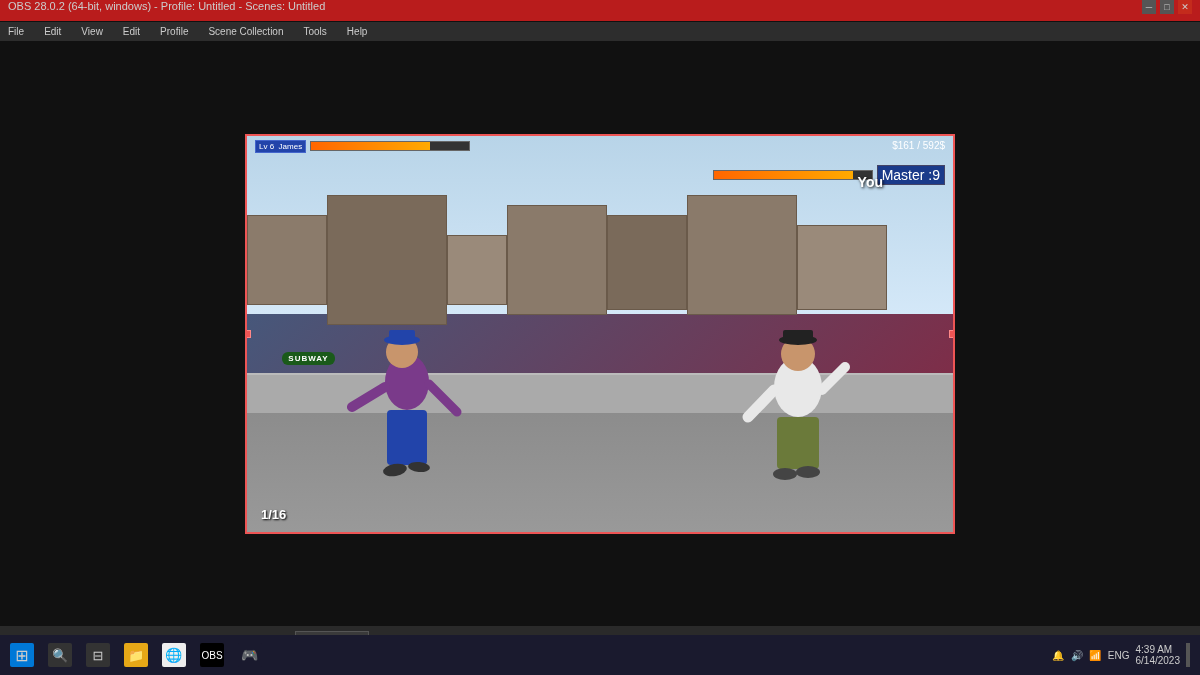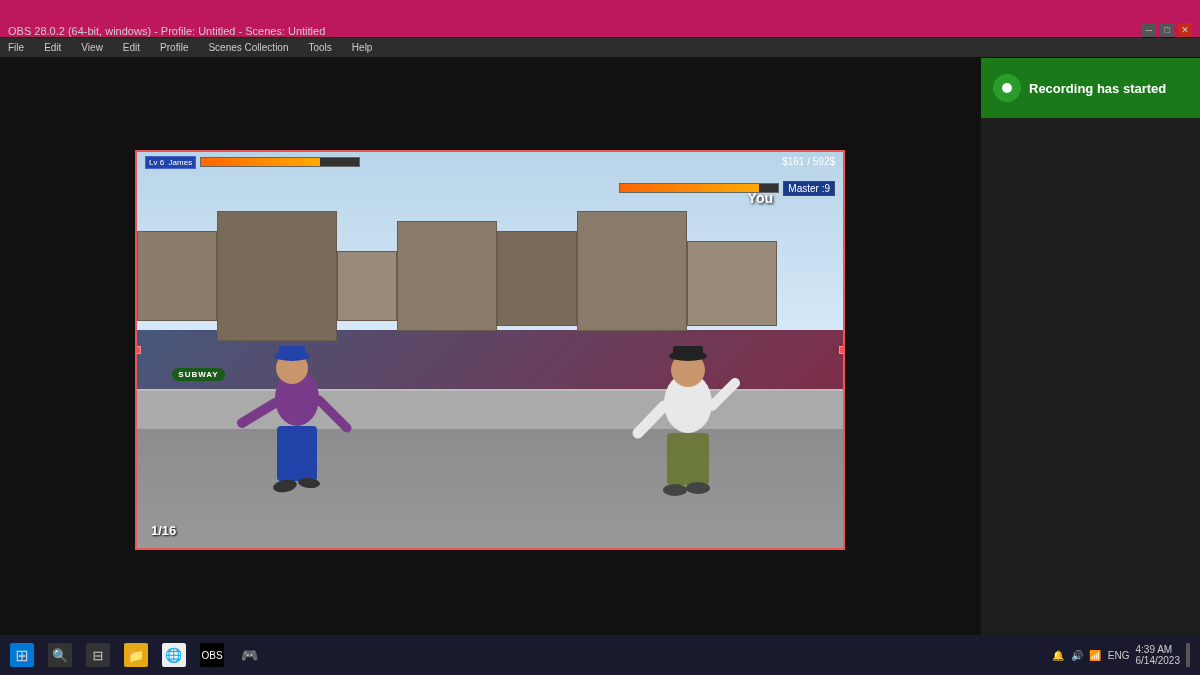--- a/index.html
+++ b/index.html
@@ -8,24 +8,24 @@
       height: 675px;
       background: #1a1a1a;
       font-family: 'Segoe UI', Arial, sans-serif;
       font-size: 11px;
       color: #ccc;
       overflow: hidden;
     }
 
     
     #titlebar {
-      height: 38px;
-      background: #be185d;
-      display: flex;
-      align-items: flex-end;
+      height: 22px;
+      background: #b91c1c;
+      display: flex;
+      align-items: flex-start;
       justify-content: space-between;
       padding: 0 8px;
       border-bottom: 1px solid #111;
     }
     #titlebar-controls { display: flex; gap: 4px; }
     .title-btn {
       width: 14px; height: 14px;
       background: #555;
       display: flex; align-items: center; justify-content: center;
       font-size: 9px; cursor: pointer; color: #ccc;
@@ -443,21 +443,21 @@
     <div class="title-btn" style="background:#c42b1c;">✕</div>
   </div>
 </div>
 
 <div id="menubar">
   <span class="menu-item">File</span>
   <span class="menu-item">Edit</span>
   <span class="menu-item">View</span>
   <span class="menu-item">Edit</span>
   <span class="menu-item">Profile</span>
-  <span class="menu-item">Scenes Collection</span>
+  <span class="menu-item">Scene Collection</span>
   <span class="menu-item">Tools</span>
   <span class="menu-item">Help</span>
 </div>
 
 <div id="main">
 
   <div id="preview-area">
     <div id="canvas-container">
 
       <div id="game-preview">
@@ -501,21 +501,21 @@
               <div class="player-health-fill"></div>
             </div>
           </div>
 
           <div class="enemy-health-area">
             <div class="money-display" style="position:static;">$161 / 592$</div>
             <div style="display:flex;align-items:center;gap:4px;">
               <div class="enemy-health-bar">
                 <div class="enemy-health-fill"></div>
               </div>
-              <div class="master-tag" style="position:static;background:#1a3a8a;color:#fff;font-size:10px;padding:1px 4px;">Master :9</div>
+              <div class="master-tag" style="position:static;background:#1a3a8a;color:#fff;font-size:14px;padding:1px 4px;">Master :9</div>
             </div>
           </div>
 
           <div style="position:absolute;top:38px;right:70px;color:#fff;font-size:14px;font-weight:bold;text-shadow:1px 1px 3px #000;">You</div>
 
           <div style="position:absolute;bottom:10px;left:14px;color:#fff;font-size:13px;font-weight:bold;text-shadow:1px 1px 2px #000;">1/16</div>
 
           <div style="position:absolute;bottom:40px;left:100px;width:140px;height:180px;">
             <svg width="140" height="180" viewBox="0 0 140 180">
 
@@ -570,28 +570,20 @@
         <span>Properties</span>
       </div>
       <div class="toolbar-section">
         <span style="font-size:12px;">▦</span>
         <span>Filters</span>
       </div>
       <button class="deactivate-btn">Deactivate</button>
     </div>
   </div>
 
-  <div id="right-panel">
-    <div id="recording-notification">
-      <div class="rec-icon">
-        <div class="rec-dot"></div>
-      </div>
-      <span class="rec-text">Recording has started</span>
-    </div>
-  </div>
 </div>
 
 <div id="bottom-panels">
 
   <div class="panel" id="scenes-panel">
     <div class="panel-header">
       <span>Scenes</span>
       <div class="panel-header-icons">
         <div class="panel-icon-btn">⚙</div>
       </div>

